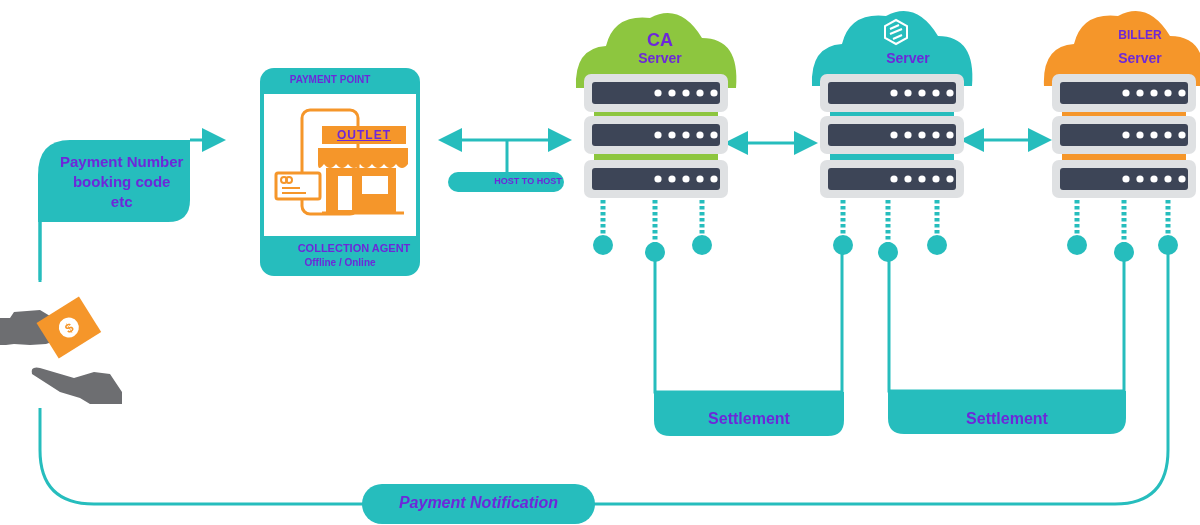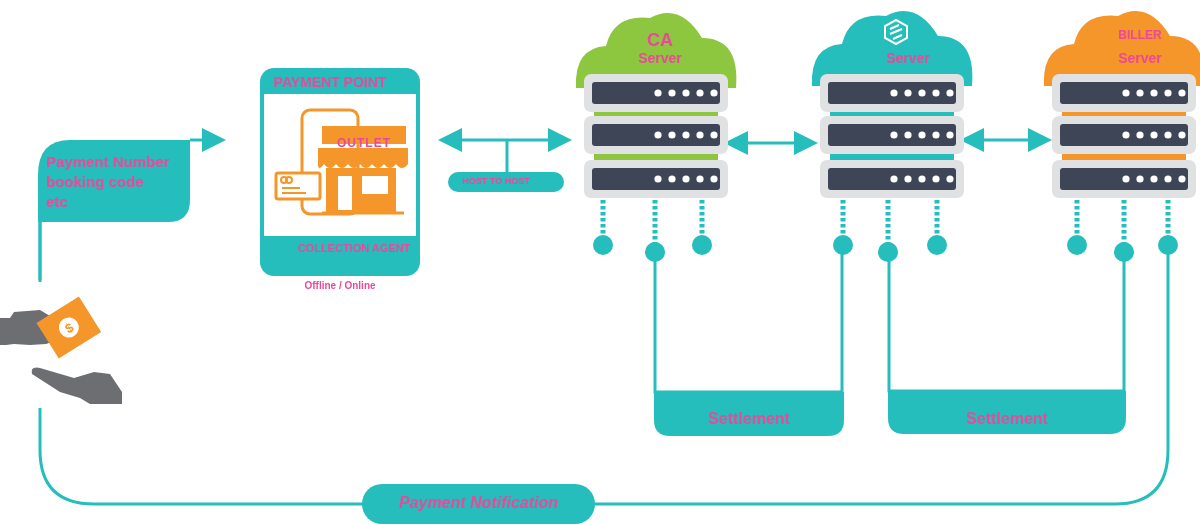--- a/index.html
+++ b/index.html
@@ -1,18 +1,18 @@
 <!DOCTYPE html>
 <html><head>
 <meta charset="utf-8">
 <style>
   html,body{margin:0;padding:0;background:#ffffff;}
   body{width:1200px;height:525px;position:relative;overflow:hidden;font-family:"Liberation Sans",sans-serif;}
   svg{position:absolute;left:0;top:0;}
-  .lbl{position:absolute;color:#ec4899;font-weight:bold;font-family:"Liberation Sans",sans-serif;}
+  .lbl{position:absolute;color:#6d28d9;font-weight:bold;font-family:"Liberation Sans",sans-serif;}
   .center{text-align:center;}
 </style>
 </head>
 <body>
 
 <svg width="1200" height="525" viewBox="0 0 1200 525">
   <defs>
     <marker id="arr" markerWidth="8" markerHeight="8" refX="6" refY="4" orient="auto-start-reverse" markerUnits="strokeWidth">
       <path d="M0,0 L8,4 L0,8 Z" fill="#26bdbd"></path>
     </marker>
@@ -248,32 +248,32 @@
         <rect x="1165.5" y="212" width="5" height="3.5" fill="#26bdbd"></rect>
         <rect x="1165.5" y="218" width="5" height="3.5" fill="#26bdbd"></rect>
         <rect x="1165.5" y="224" width="5" height="3.5" fill="#26bdbd"></rect>
         <rect x="1165.5" y="230" width="5" height="3.5" fill="#26bdbd"></rect>
         <rect x="1165.5" y="236" width="5" height="3.5" fill="#26bdbd"></rect>
         <circle cx="1168" cy="245" r="10" fill="#26bdbd"></circle>
       </g>
     </g>
 </svg>
 
-<div class="lbl" style="left:46px;top:152px;font-size:15px;line-height:20px;">
+<div class="lbl" style="left:60px;top:152px;font-size:15px;line-height:20px;text-align:center;">
   <div>Payment Number</div>
   <div>booking code</div>
   <div>etc</div>
 </div>
 
-<div class="lbl center" style="left:260px;top:74px;width:140px;font-size:14px;">PAYMENT POINT</div>
-<div class="lbl center" style="left:322px;top:136px;width:84px;font-size:12px;letter-spacing:1px;">OUTLET</div>
+<div class="lbl center" style="left:260px;top:74px;width:140px;font-size:10px;">PAYMENT POINT</div>
+<div class="lbl center" style="left:322px;top:128px;width:84px;font-size:12px;letter-spacing:1px;text-decoration:underline;">OUTLET</div>
 <div class="lbl center" style="left:260px;top:242px;width:188px;font-size:11px;">COLLECTION AGENT</div>
-<div class="lbl center" style="left:260px;top:257px;width:160px;font-size:10px;margin-top:23px;">Offline / Online</div>
-
-<div class="lbl center" style="left:448px;top:176px;width:96px;font-size:9px;">HOST TO HOST</div>
+<div class="lbl center" style="left:260px;top:257px;width:160px;font-size:10px;">Offline / Online</div>
+
+<div class="lbl center" style="left:448px;top:176px;width:96px;font-size:9px;padding-left:32px;">HOST TO HOST</div>
 
 <div class="lbl center" style="left:610px;top:30px;width:100px;font-size:18px;">CA</div>
 <div class="lbl center" style="left:610px;top:50px;width:100px;font-size:14px;">Server</div>
 <div class="lbl center" style="left:858px;top:50px;width:100px;font-size:14px;">Server</div>
 <div class="lbl center" style="left:1090px;top:28px;width:100px;font-size:12px;">BILLER</div>
 <div class="lbl center" style="left:1090px;top:50px;width:100px;font-size:14px;">Server</div>
 
 <div class="lbl center" style="left:654px;top:410px;width:190px;font-size:16px;">Settlement</div>
 <div class="lbl center" style="left:888px;top:410px;width:238px;font-size:16px;">Settlement</div>
 

